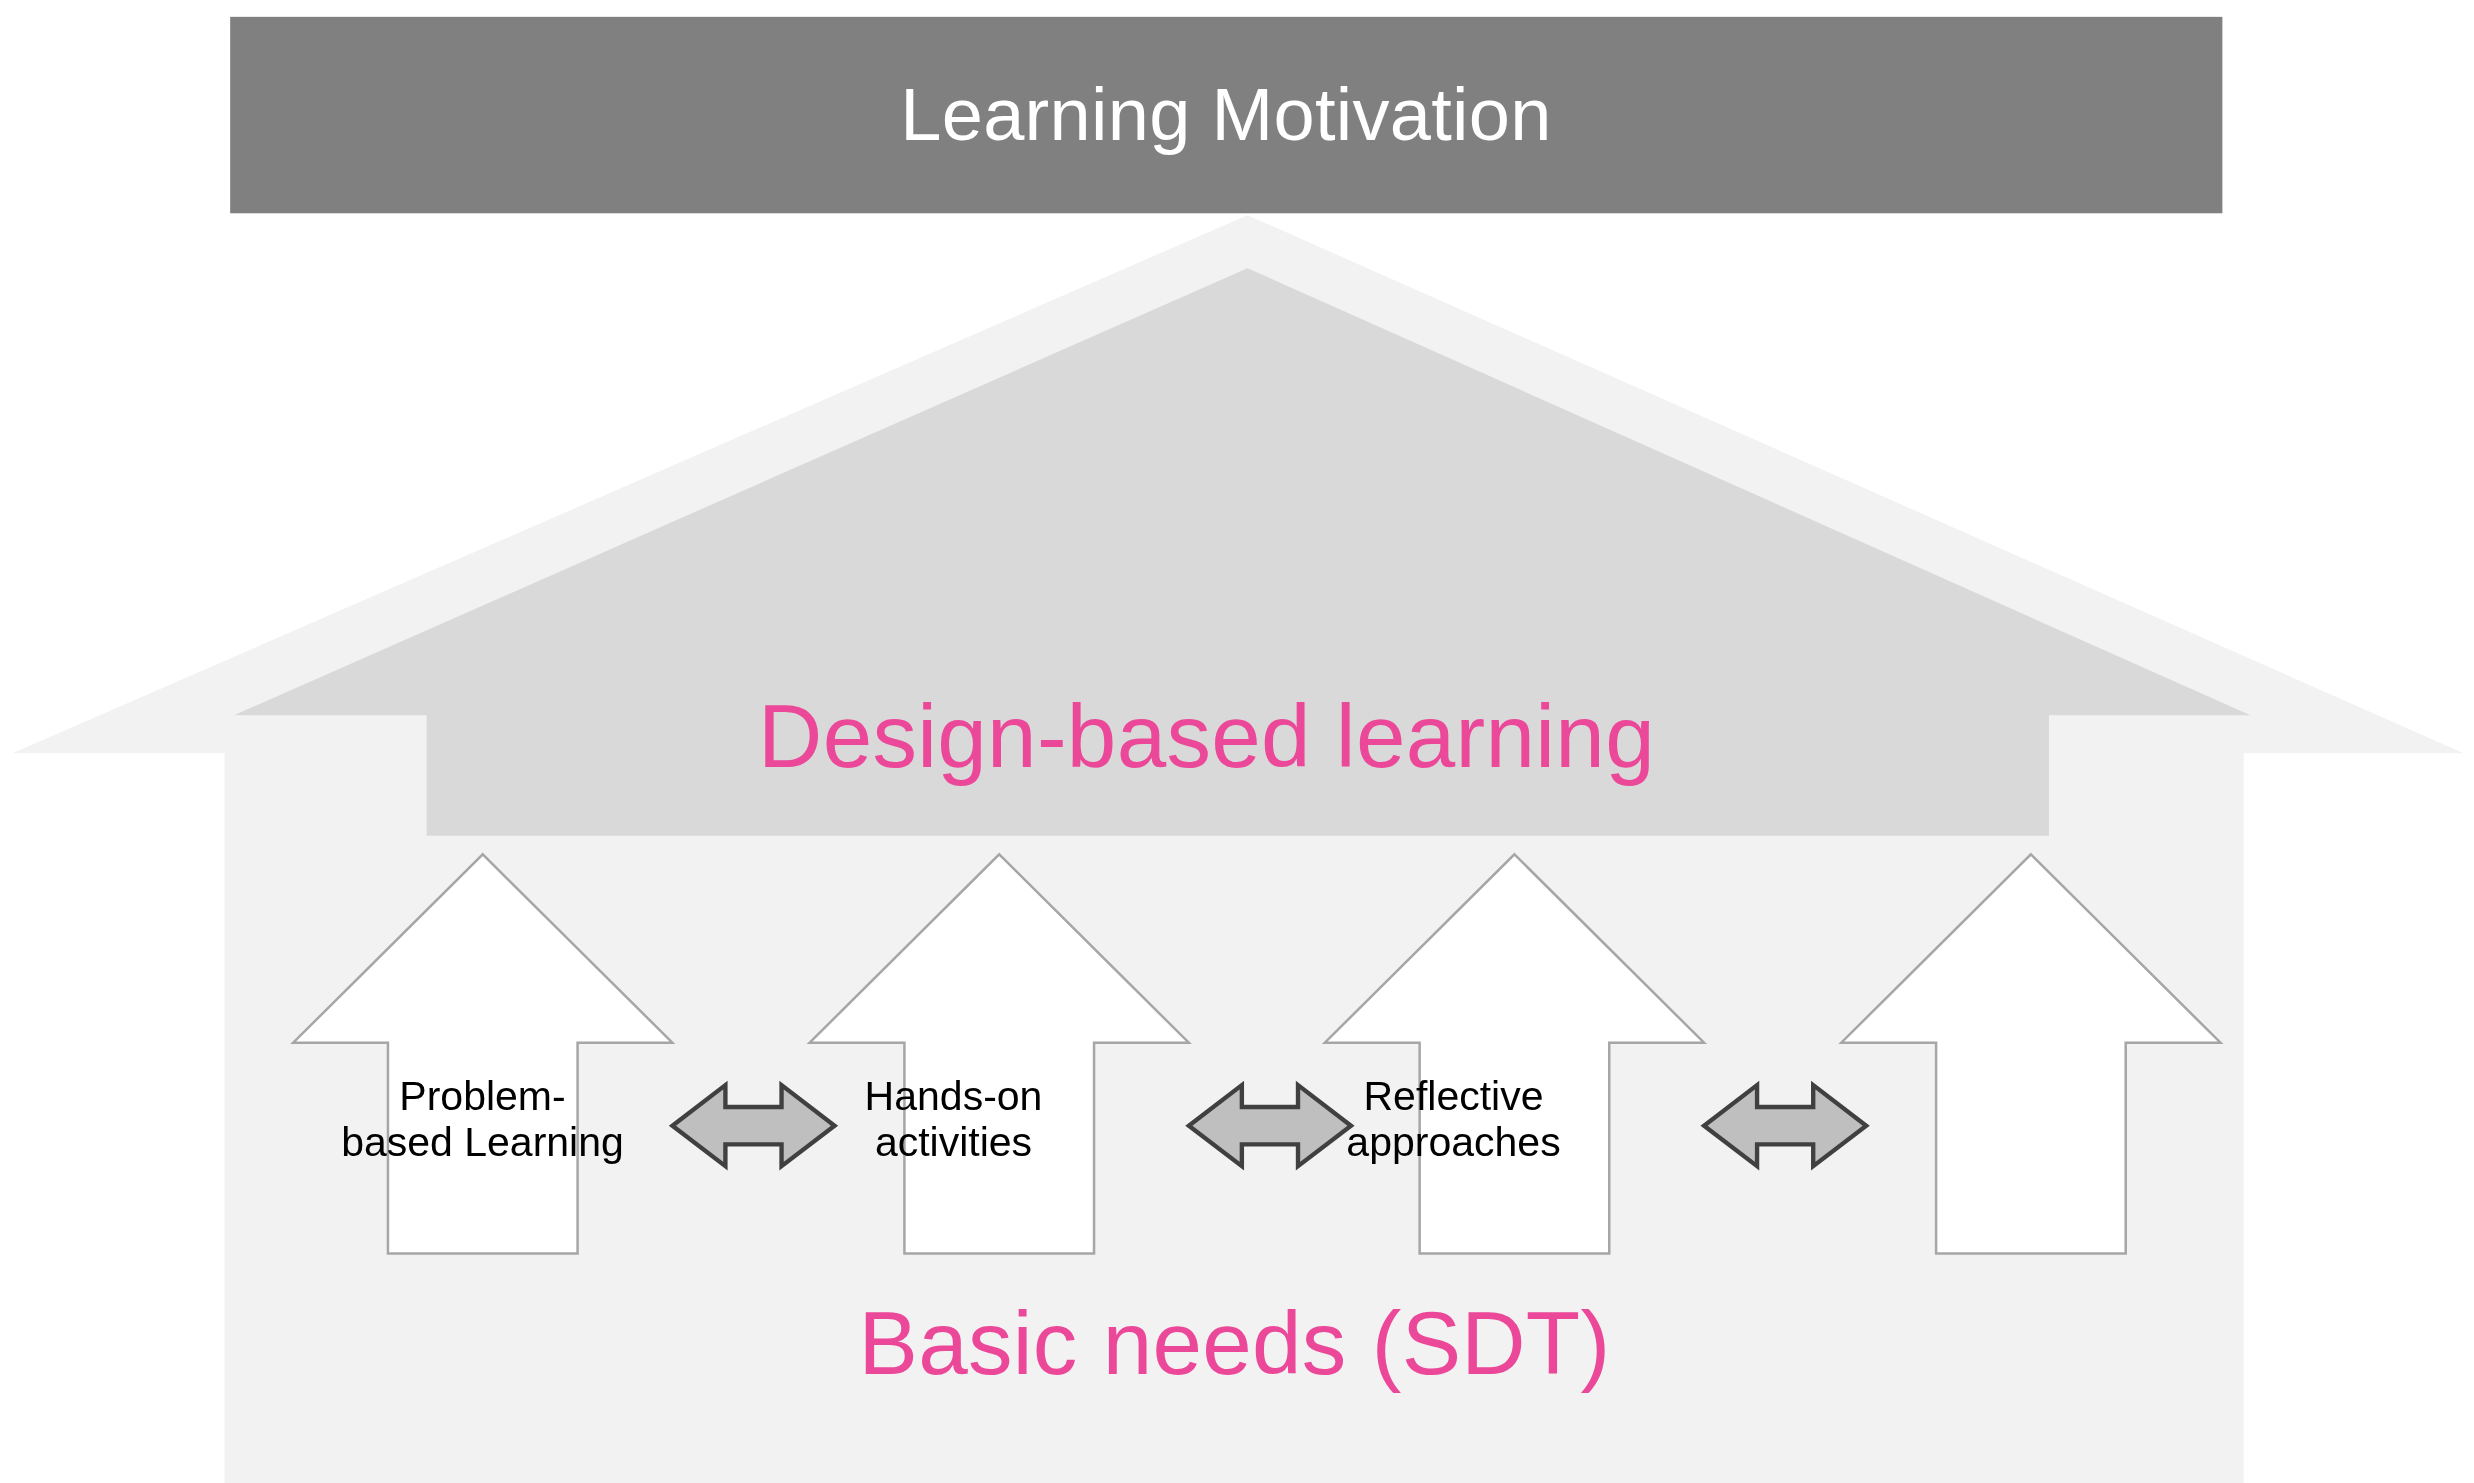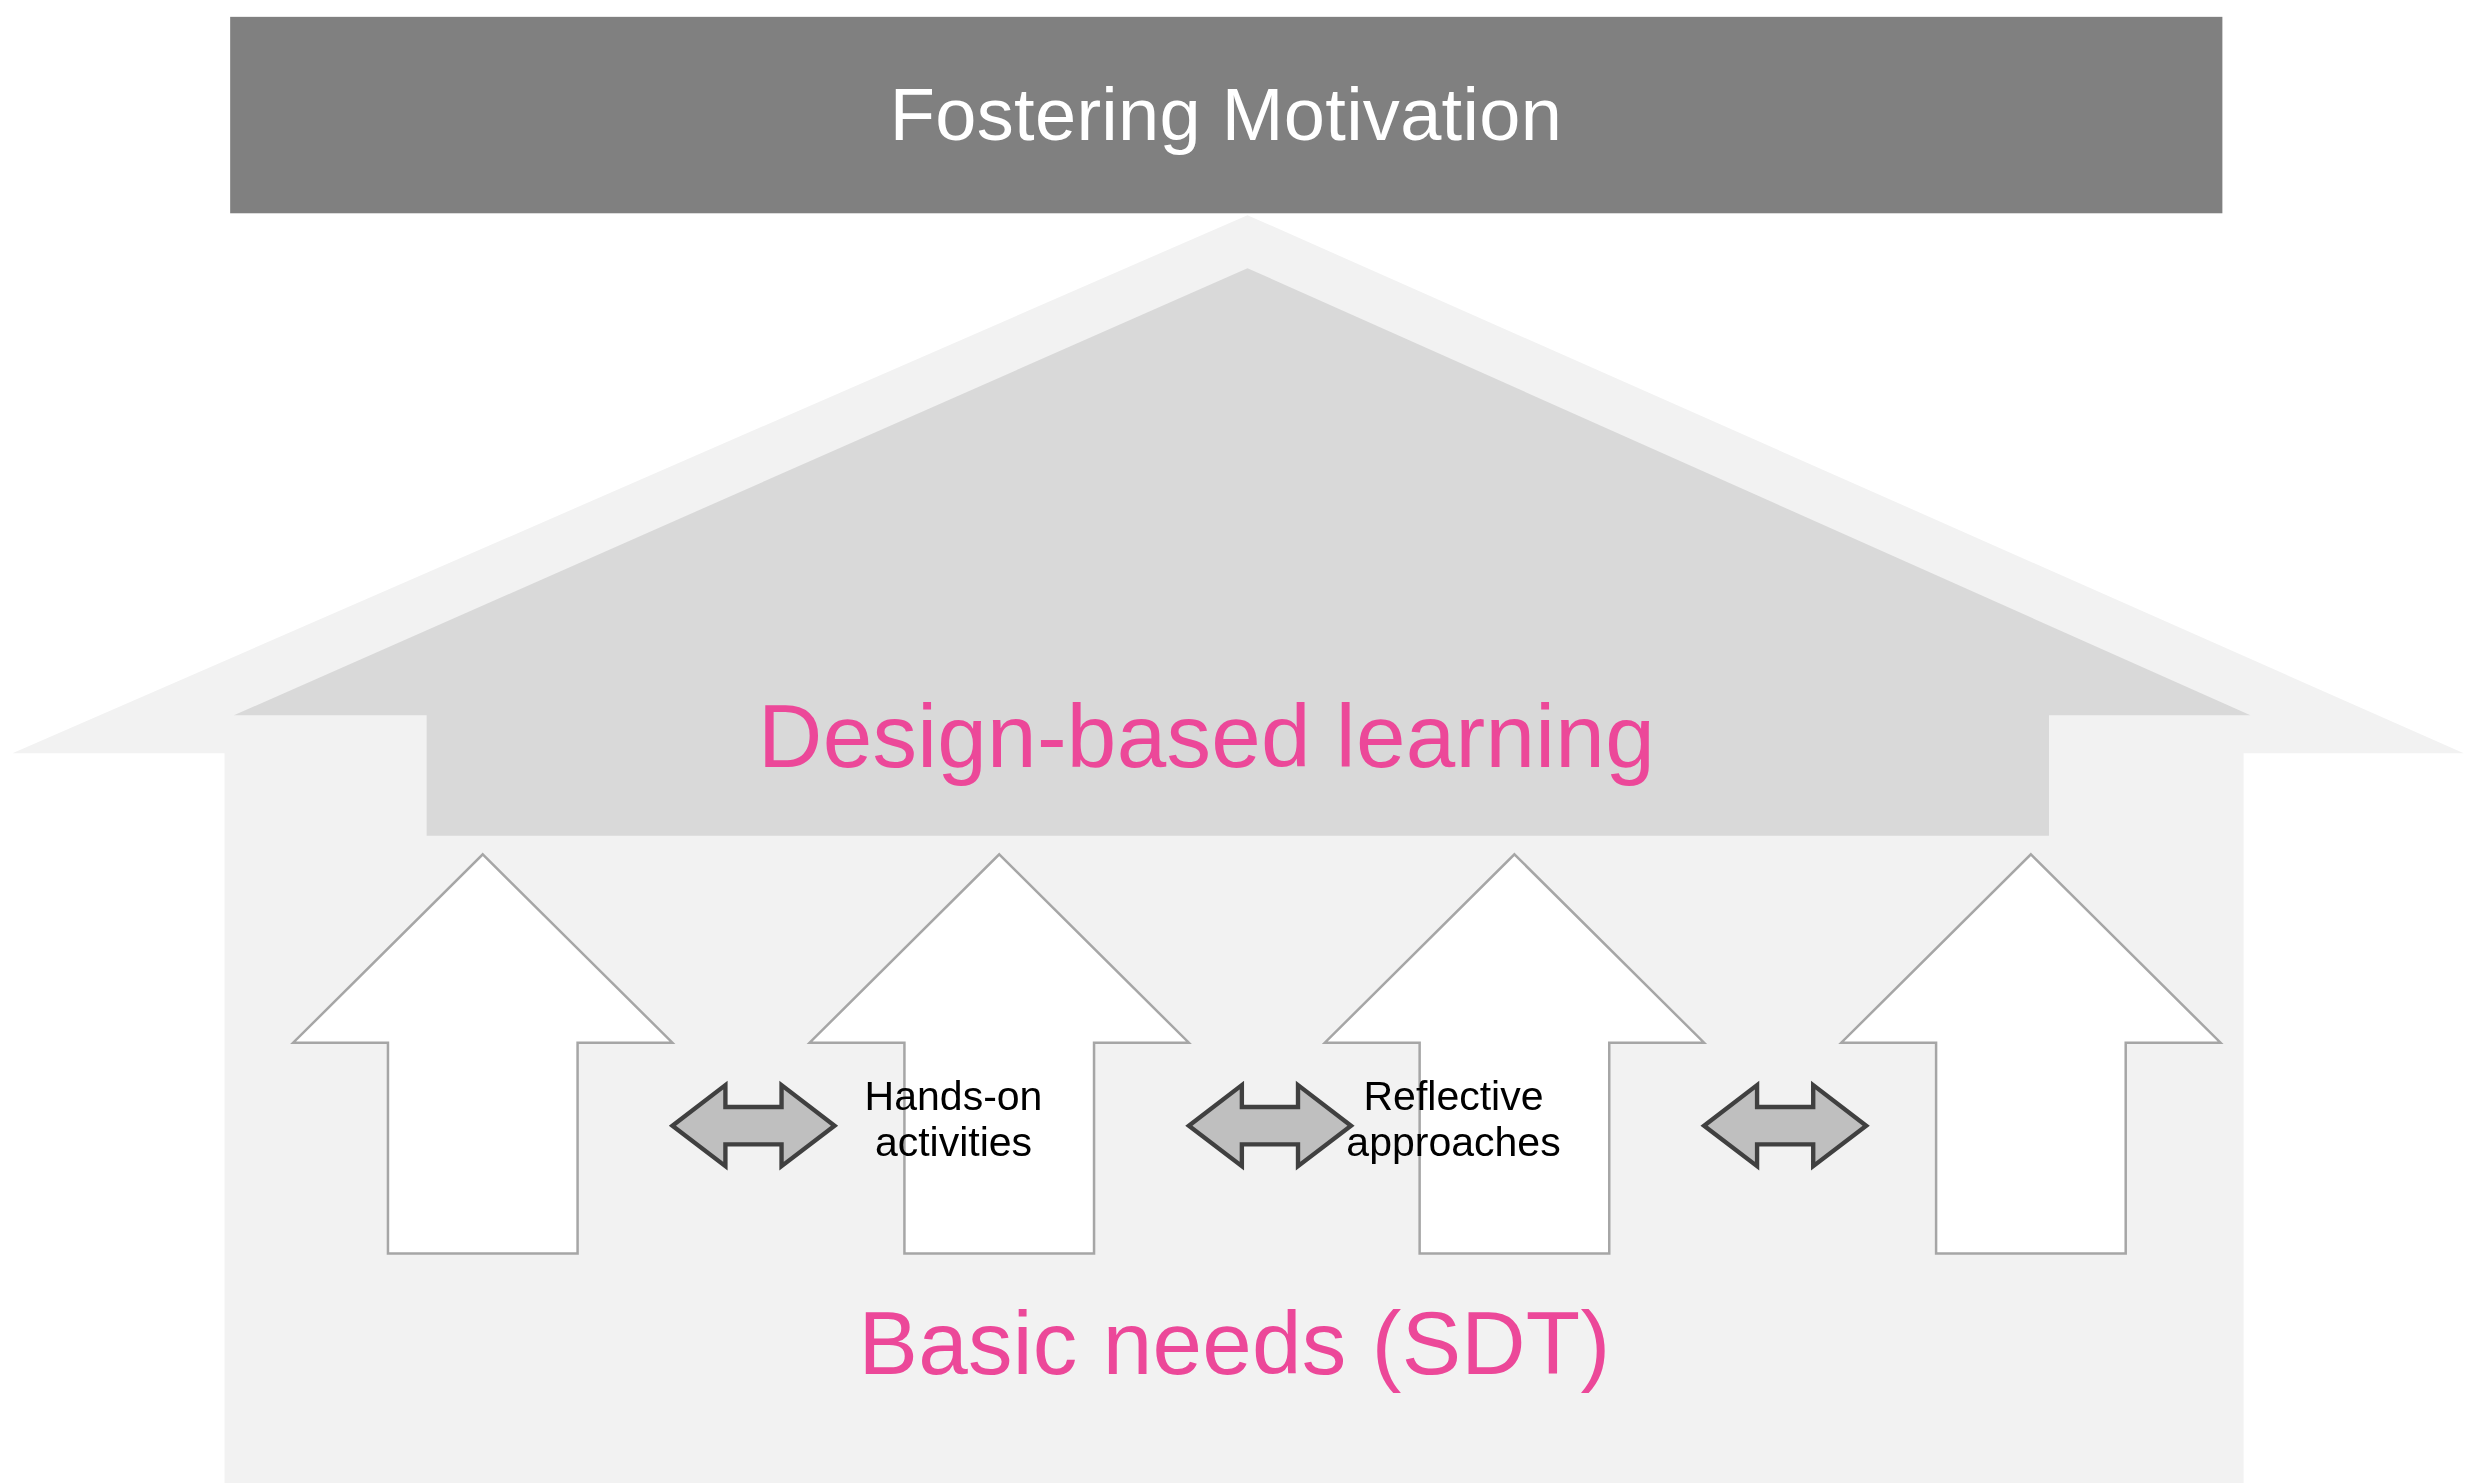--- a/index.html
+++ b/index.html
@@ -121,24 +121,26 @@
     <g>
       <polygon points="1906,1805 1991,1740 1991,1775 2081,1775 2081,1740 2166,1805 2081,1870 2081,1835 1991,1835 1991,1870" fill="#bfbfbf" stroke="#404040" stroke-width="7" stroke-linejoin="miter"></polygon>
     </g>
 
     <g>
       <polygon points="2732,1805 2817,1740 2817,1775 2907,1775 2907,1740 2992,1805 2907,1870 2907,1835 2817,1835 2817,1870" fill="#bfbfbf" stroke="#404040" stroke-width="7" stroke-linejoin="miter"></polygon>
     </g>
 
   </svg>
 
-  <div class="txt" id="header-title">Fostering Motivation</div>
+  <div class="txt" id="header-title">Learning Motivation</div>
 
   <div class="txt" id="dbl-title">Design-based learning</div>
 
+  <div class="txt pillar-label" id="pillar-label-0">Problem-
+based Learning</div>
 
   <div class="txt pillar-label" id="pillar-label-1">Hands-on
 activities</div>
 
   <div class="txt pillar-label" id="pillar-label-2">Reflective
 approaches</div>
 
 
   <div class="txt" id="foundation-title">Basic needs (SDT)</div>
 

